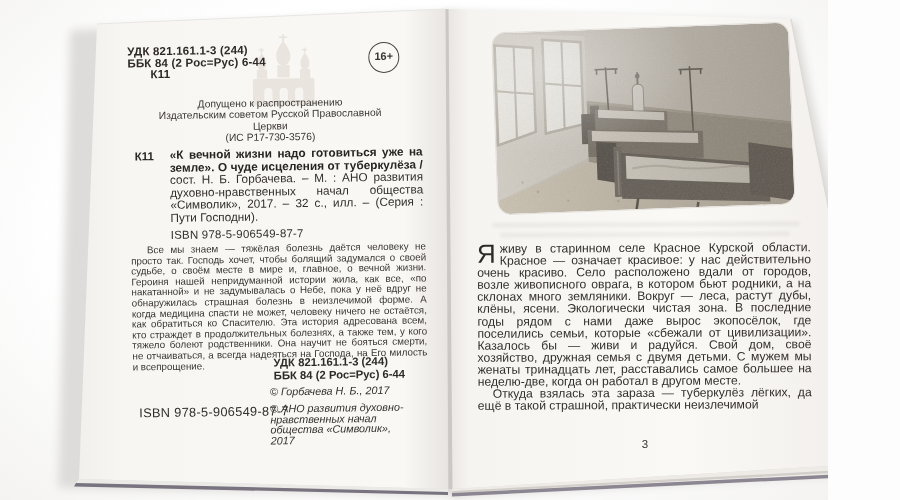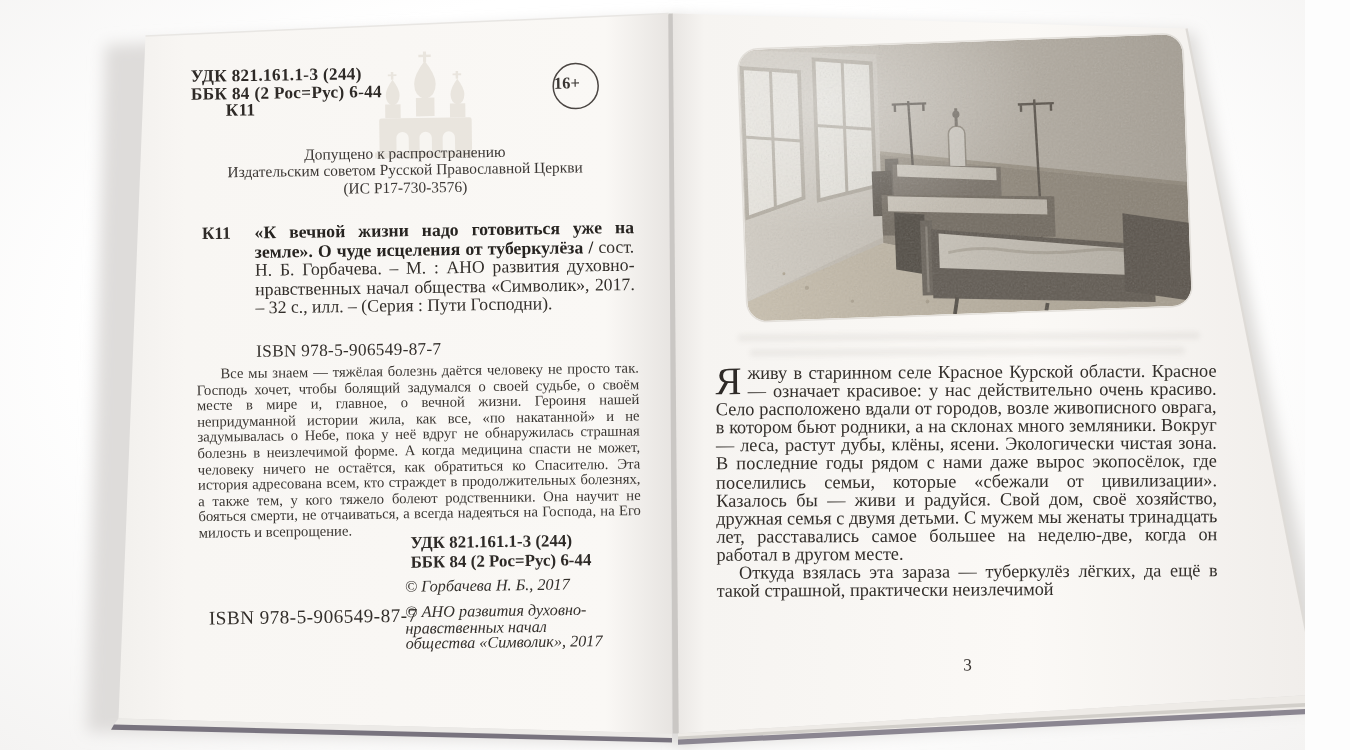--- a/index.html
+++ b/index.html
@@ -1,28 +1,28 @@
 <!DOCTYPE html>
 <html><head>
 <meta charset="utf-8">
 <style>
   html,body{margin:0;padding:0;background:#fdfdfd;}
   .scene{position:relative;width:828px;height:500px;overflow:hidden;
          background:radial-gradient(ellipse at 50% 45%, #ffffff 60%, #f4f3f2 100%);
-         font-family:Liberation Serif, serif; color:#35302c;padding-left:42px;}
+         font-family:Liberation Sans, sans-serif; color:#35302c;}
   .layer{position:absolute;left:0;top:0;}
   
   .left-content{position:absolute;left:0;top:0;width:900px;height:500px;transform:rotate(-0.8deg);}
   .right-content{position:absolute;left:0;top:0;width:900px;height:500px;transform:rotate(-0.3deg);}
   .abs{position:absolute;}
   
   .udk-top{left:130px;top:42px;font-size:11.5px;font-weight:bold;line-height:11.5px;letter-spacing:.2px;color:#2e2a27;}
   .udk-top .k11{margin-left:23px;}
   .age-badge{left:371px;top:41px;width:29px;height:29px;border:1.4px solid #4a4542;border-radius:50%;
-             font-size:11px;font-weight:bold;text-align:left;line-height:27px;color:#3a3633;background:transparent;}
+             font-size:11px;font-weight:bold;text-align:center;line-height:27px;color:#3a3633;background:transparent;}
   .watermark{left:250px;top:31px;width:72px;height:74px;opacity:.55;}
   .permission{left:148px;top:95px;width:248px;text-align:center;font-size:10.3px;line-height:11.4px;color:#3c3835;}
   .cit-label{left:136px;top:146px;font-size:11.5px;font-weight:600;color:#2e2a27;}
   .cit-text{left:171px;top:145px;width:253px;font-size:11.8px;line-height:12.5px;text-align:justify;color:#332f2b;}
   .cit-text b{color:#272421;}
   .isbn-top{left:171px;top:225px;font-size:11.5px;letter-spacing:.2px;color:#332f2b;}
   .annotation{left:131px;top:241px;width:295px;font-size:9.8px;line-height:10.6px;text-align:justify;
               text-indent:16px;color:#3a3632;}
   .udk-bottom{left:272px;top:354px;font-size:11.3px;font-weight:bold;line-height:12.6px;color:#2e2a27;white-space:nowrap;}
   .isbn-bottom{left:137px;top:401px;font-size:12.8px;letter-spacing:.3px;color:#332f2b;}

